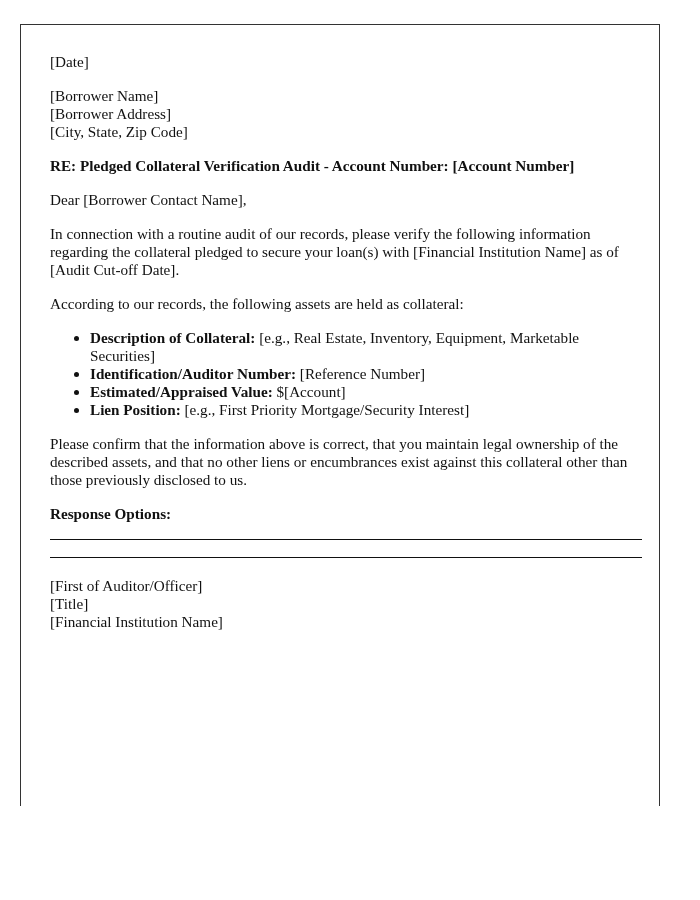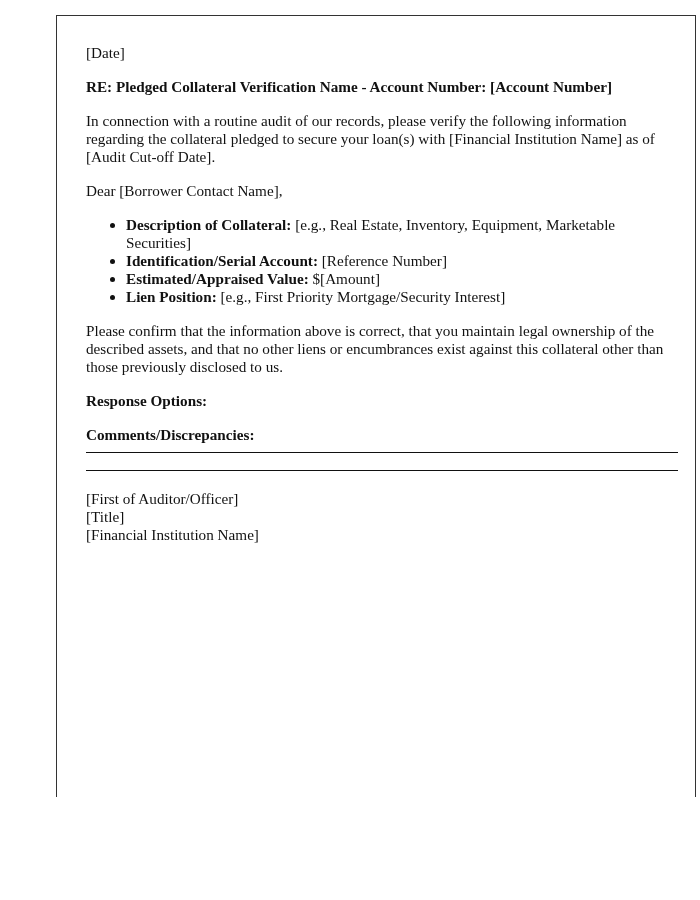--- a/index.html
+++ b/index.html
@@ -6,29 +6,28 @@
       margin: 0;
       padding: 0;
       background: #ffffff;
       width: 700px;
       height: 900px;
       overflow: hidden;
     }
     .page {
       position: absolute;
       left: 20px;
-      top: 15px;
+      top: 24px;
       width: 640px;
       height: 782px;
       border-top: 1px solid #333333;
       border-left: 1px solid #333333;
       border-right: 1px solid #333333;
       box-sizing: border-box;
       overflow: hidden;
-      margin-left: 36px;
     }
     .content {
       position: absolute;
       left: 29px;
       top: 28px;
       width: 595px;
       font-family: "Liberation Serif", "DejaVu Serif", serif;
       font-size: 15.2px;
       line-height: 18px;
       color: #111111;
@@ -59,43 +58,48 @@
     .comments-heading { margin-bottom: 0; }
   </style>
 </head>
 <body>
 
 <div class="page">
   <div class="content">
 
     <p>[Date]</p>
 
+    <p>
+      <span class="line">[Borrower Name]</span>
+      <span class="line">[Borrower Address]</span>
+      <span class="line">[City, State, Zip Code]</span>
+    </p>
 
-    <p class="bold">RE: Pledged Collateral Verification Name - Account Number: [Account Number]</p>
+    <p class="bold">RE: Pledged Collateral Verification Audit - Account Number: [Account Number]</p>
+
+    <p>Dear [Borrower Contact Name],</p>
 
     <p>In connection with a routine audit of our records, please verify the following information regarding the collateral pledged to secure your loan(s) with [Financial Institution Name] as of [Audit Cut-off Date].</p>
 
-    <p>Dear [Borrower Contact Name],</p>
-
+    <p>According to our records, the following assets are held as collateral:</p>
 
     <ul>
       <li><span class="bold">Description of Collateral:</span><span> [e.g., Real Estate, Inventory, Equipment, Marketable Securities]</span></li>
-      <li><span class="bold">Identification/Serial Account:</span><span> [Reference Number]</span></li>
-      <li><span class="bold">Estimated/Appraised Value:</span><span> $[Amount]</span></li>
+      <li><span class="bold">Identification/Auditor Number:</span><span> [Reference Number]</span></li>
+      <li><span class="bold">Estimated/Appraised Value:</span><span> $[Account]</span></li>
       <li><span class="bold">Lien Position:</span><span> [e.g., First Priority Mortgage/Security Interest]</span></li>
     </ul>
 
     <p>Please confirm that the information above is correct, that you maintain legal ownership of the described assets, and that no other liens or encumbrances exist against this collateral other than those previously disclosed to us.</p>
 
     <p class="bold">Response Options:</p>
 
     <p>
     </p>
 
-    <p class="bold comments-heading">Comments/Discrepancies:</p>
     <div class="rule rule-1"></div>
     <div class="rule rule-2"></div>
 
 
 
     <p>
       <span class="line">[First of Auditor/Officer]</span>
       <span class="line">[Title]</span>
       <span class="line">[Financial Institution Name]</span>
     </p>

